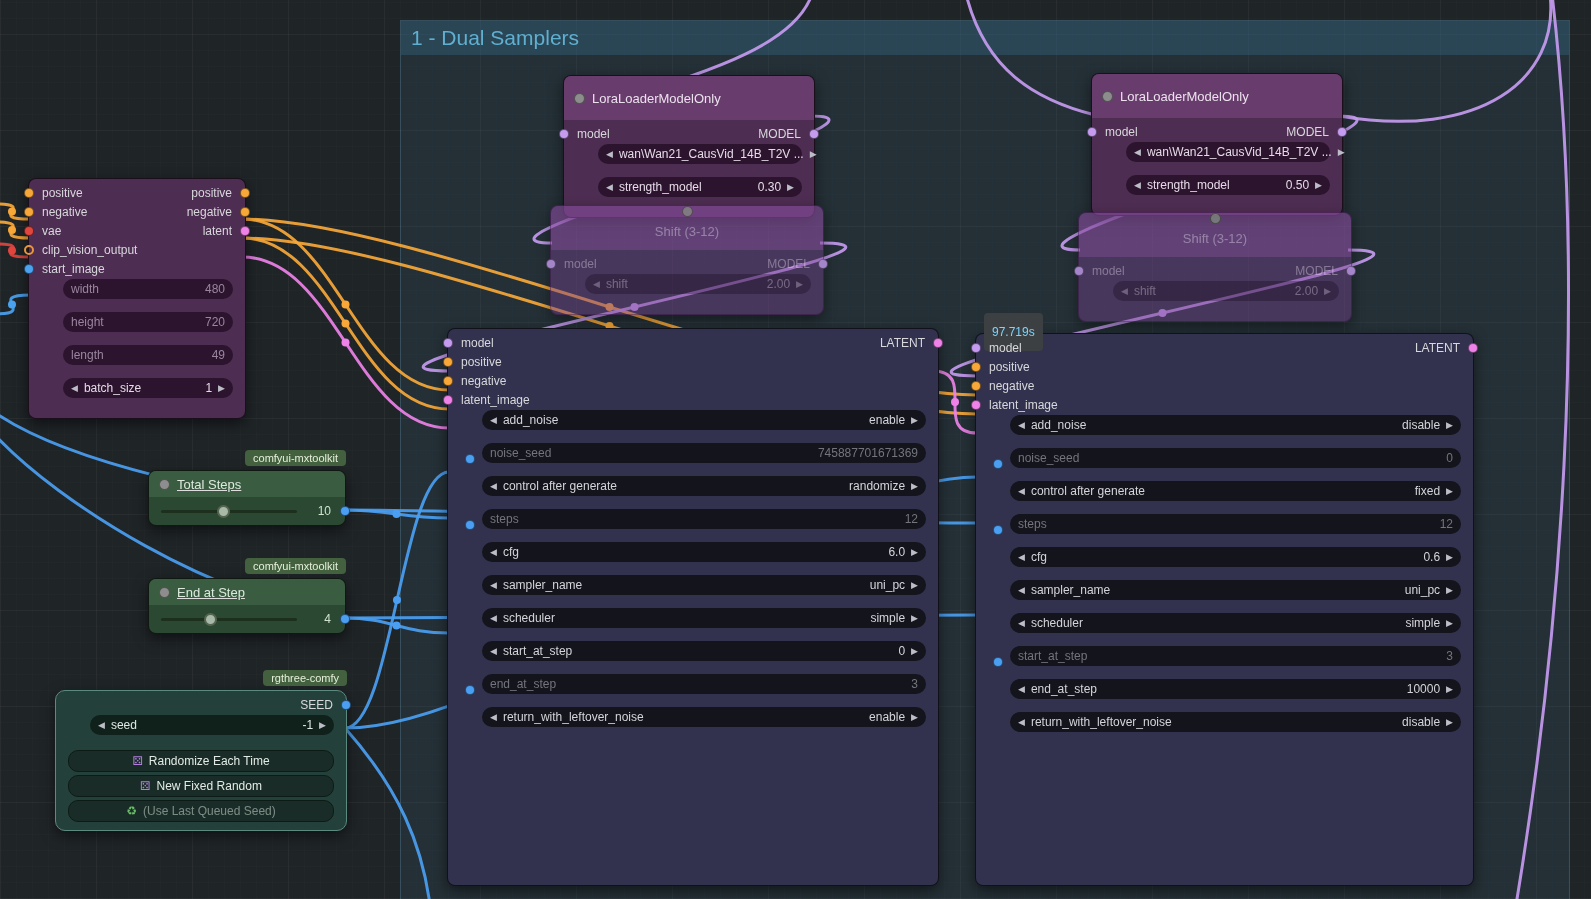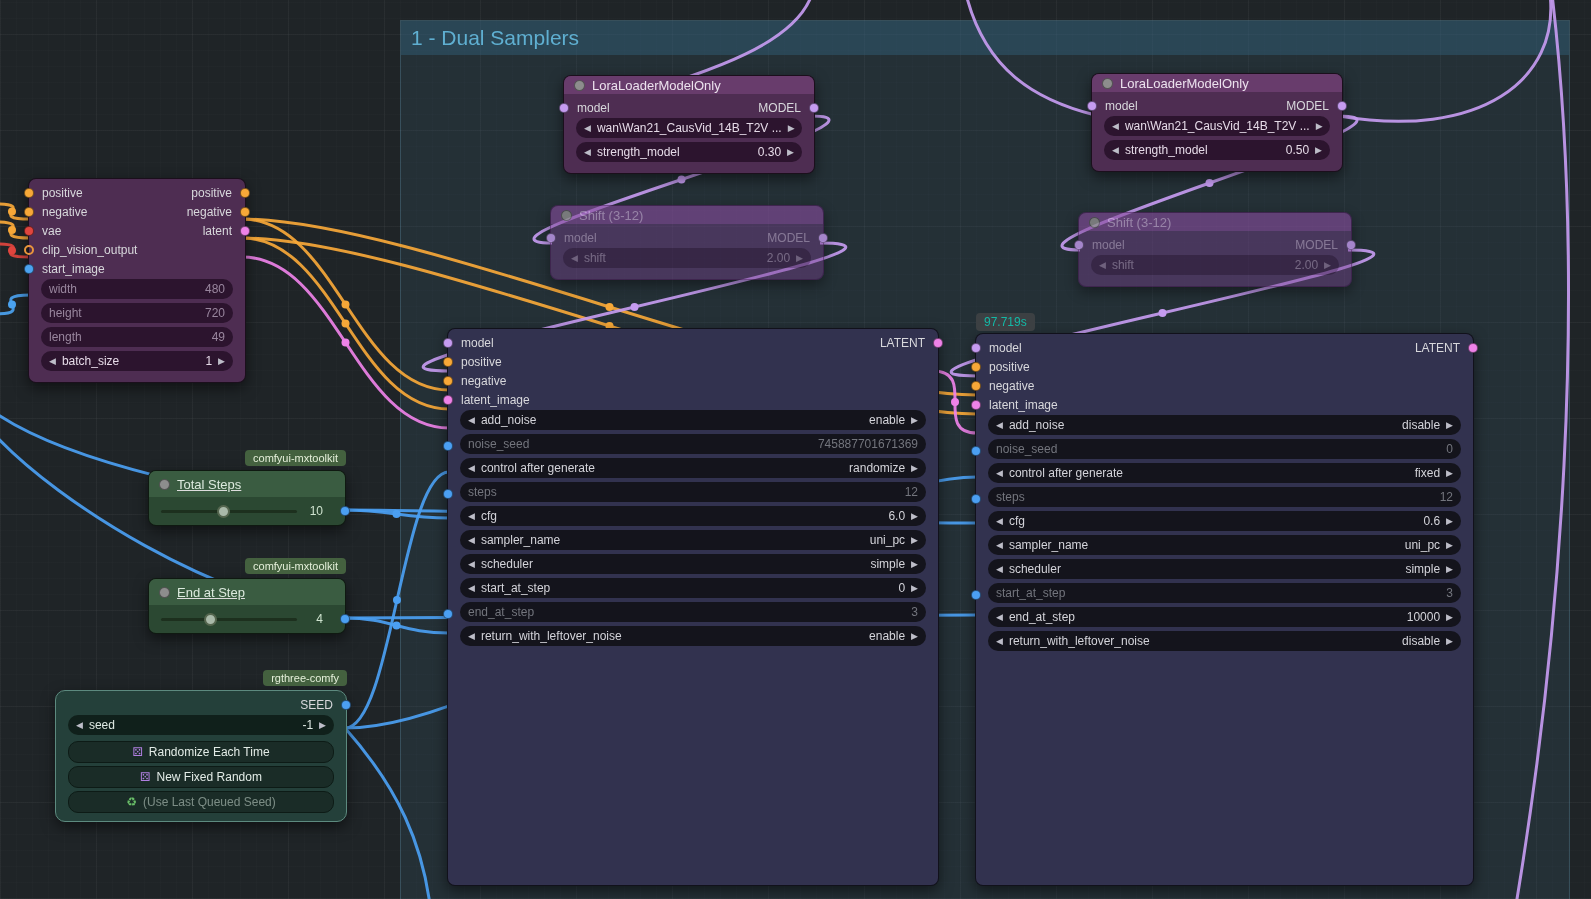--- a/index.html
+++ b/index.html
@@ -14,78 +14,78 @@
   
   .group{position:absolute;left:400px;top:20px;width:1168px;height:879px;z-index:0;
     background:rgba(62,110,136,0.16);border:1px solid rgba(110,170,200,0.25);}
   .group-header{height:34px;background:rgba(52,98,124,0.45);display:flex;align-items:center;
     padding:0 10px;font-size:21px;color:#5fafd1;}
   
   #wires{position:absolute;left:0;top:0;z-index:1;pointer-events:none;}
   
   .node{position:absolute;z-index:2;border-radius:8px;font-size:12px;color:#ddd;
     box-shadow:0 5px 14px rgba(0,0,0,0.5);border:1px solid rgba(0,0,0,0.65);}
-  .node-header{height:18px;display:flex;align-items:center;gap:7px;padding:0 10px;
+  .node-header{height:44px;display:flex;align-items:center;gap:7px;padding:0 10px;
     border-radius:7px 7px 0 0;font-size:13px;white-space:nowrap;overflow:hidden;}
   .status-dot{width:9px;height:9px;border-radius:50%;background:#8d8d8d;
     border:1px solid rgba(0,0,0,0.4);flex:none;}
   .body{padding:4px 0 8px;position:relative;}
   .io-row{position:relative;height:19px;display:flex;align-items:center;
     justify-content:space-between;padding:0 13px;color:#d8d8dc;}
   .io-row .only-in{margin-right:auto;}
   .port{position:absolute;width:10px;height:10px;border-radius:50%;top:50%;
     transform:translateY(-50%);border:1px solid rgba(0,0,0,0.5);box-sizing:border-box;}
   .port.in{left:-5px;} .port.out{right:-5px;}
   .port.ring{background:transparent !important;border-width:2.5px;}
-  .wrow{position:relative;height:23px;}
+  .wrow{position:relative;height:32px;margin-left:22px;}
   .widget{height:20px;margin:1px 12px 0;border-radius:10px;background:#14141c;
     display:flex;align-items:center;padding:0 8px;gap:6px;color:#d4d4da;white-space:nowrap;}
   .widget .val{margin-left:auto;}
   .widget .val.center{margin:0 auto;}
   .combo::before{content:"◀";font-size:9px;color:#bdbdc8;line-height:1;}
   .combo::after{content:"▶";font-size:9px;color:#bdbdc8;line-height:1;}
   .widget.muted{color:#73757d;}
   .widget.muted .val{color:#73757d;}
   
   .purple{background:#4e2d52;}
   .purple .node-header{background:#683c6c;color:#ece2ee;}
   .purple .widget{background:#2c142e;color:#e6dbe8;}
   .purple .widget.muted{color:#99869e;} .purple .widget.muted .val{color:#99869e;}
   
   .bypassed{background:rgba(118,64,140,0.55);opacity:0.8;border-color:rgba(60,20,75,0.6);}
-  .bypassed .node-header{background:rgba(146,84,168,0.5);color:rgba(235,220,245,0.55);}
+  .bypassed .node-header{background:rgba(146,84,168,0.5);color:rgba(235,220,245,0.55);flex-direction:column;}
   .bypassed .io-row{color:rgba(235,220,245,0.5);}
   .bypassed .widget{background:rgba(28,8,36,0.4);color:rgba(235,220,245,0.45);}
   .bypassed .combo::before,.bypassed .combo::after{color:rgba(235,220,245,0.4);}
   
   .indigo{background:#32324f;}
   .indigo .node-header{background:#282840;color:#d6d6e2;}
   
   .green{background:#2b4832;text-decoration:underline;}
   .green .node-header{height:26px;background:#3a5c41;color:#dceade;}
   .slider-row{position:relative;height:28px;}
   .track{position:absolute;left:12px;right:48px;top:13px;height:3px;border-radius:2px;background:#1d301e;}
   .handle{position:absolute;top:8px;width:13px;height:13px;border-radius:50%;
     background:#a9b9a9;border:2px solid #55664f;box-sizing:border-box;}
-  .slider-val{position:absolute;right:22px;top:7px;color:#cfe3cf;}
+  .slider-val{position:absolute;right:14px;top:7px;color:#cfe3cf;}
   
   .teal{background:#24403a;border:1px solid #5d8a7f;border-radius:10px;}
   .teal .node-header{background:#2b4a43;color:#d7e6e0;border-radius:9px 9px 0 0;}
   .teal .widget{background:#10201b;color:#dfe9e3;}
   .rg-btn{height:20px;margin:3px 12px 0;border-radius:10px;background:#1a2c27;
     border:1px solid #0d1b16;display:flex;align-items:center;justify-content:center;
     gap:6px;color:#e2ebe6;font-size:12px;}
   .rg-btn.dim{color:rgba(220,235,225,0.5);}
   .btn-icon{font-size:12px;line-height:1;}
   .dice{color:#b07fe0;} .recycle{color:#6abf69;}
   
   .node-badge{position:absolute;top:-21px;right:-1px;background:#44613f;color:#e4efd9;
     font-size:11px;padding:2px 8px;border-radius:4px;white-space:nowrap;}
-  .time-badge{position:absolute;top:-21px;left:0;background:#3c4043;color:#14b8a6;
-    font-size:12px;padding:2px 8px;border-radius:4px;white-space:nowrap;}
+  .time-badge{position:absolute;top:-21px;left:8px;background:#3c4043;color:#7dd3fc;
+    font-size:12px;padding:12px 8px;border-radius:4px;white-space:nowrap;}
   
   #node-wan{left:28px;top:178px;width:216px;}
   #node-lora1{left:563px;top:75px;width:250px;}
   #node-lora2{left:1091px;top:73px;width:250px;}
   #node-shift1{left:550px;top:205px;width:272px;}
   #node-shift2{left:1078px;top:212px;width:272px;}
   #node-ks-high{left:447px;top:328px;width:490px;height:556px;}
   #node-ks-low{left:975px;top:333px;width:497px;height:551px;}
   #node-total{left:148px;top:470px;width:196px;}
   #node-end{left:148px;top:578px;width:196px;}

